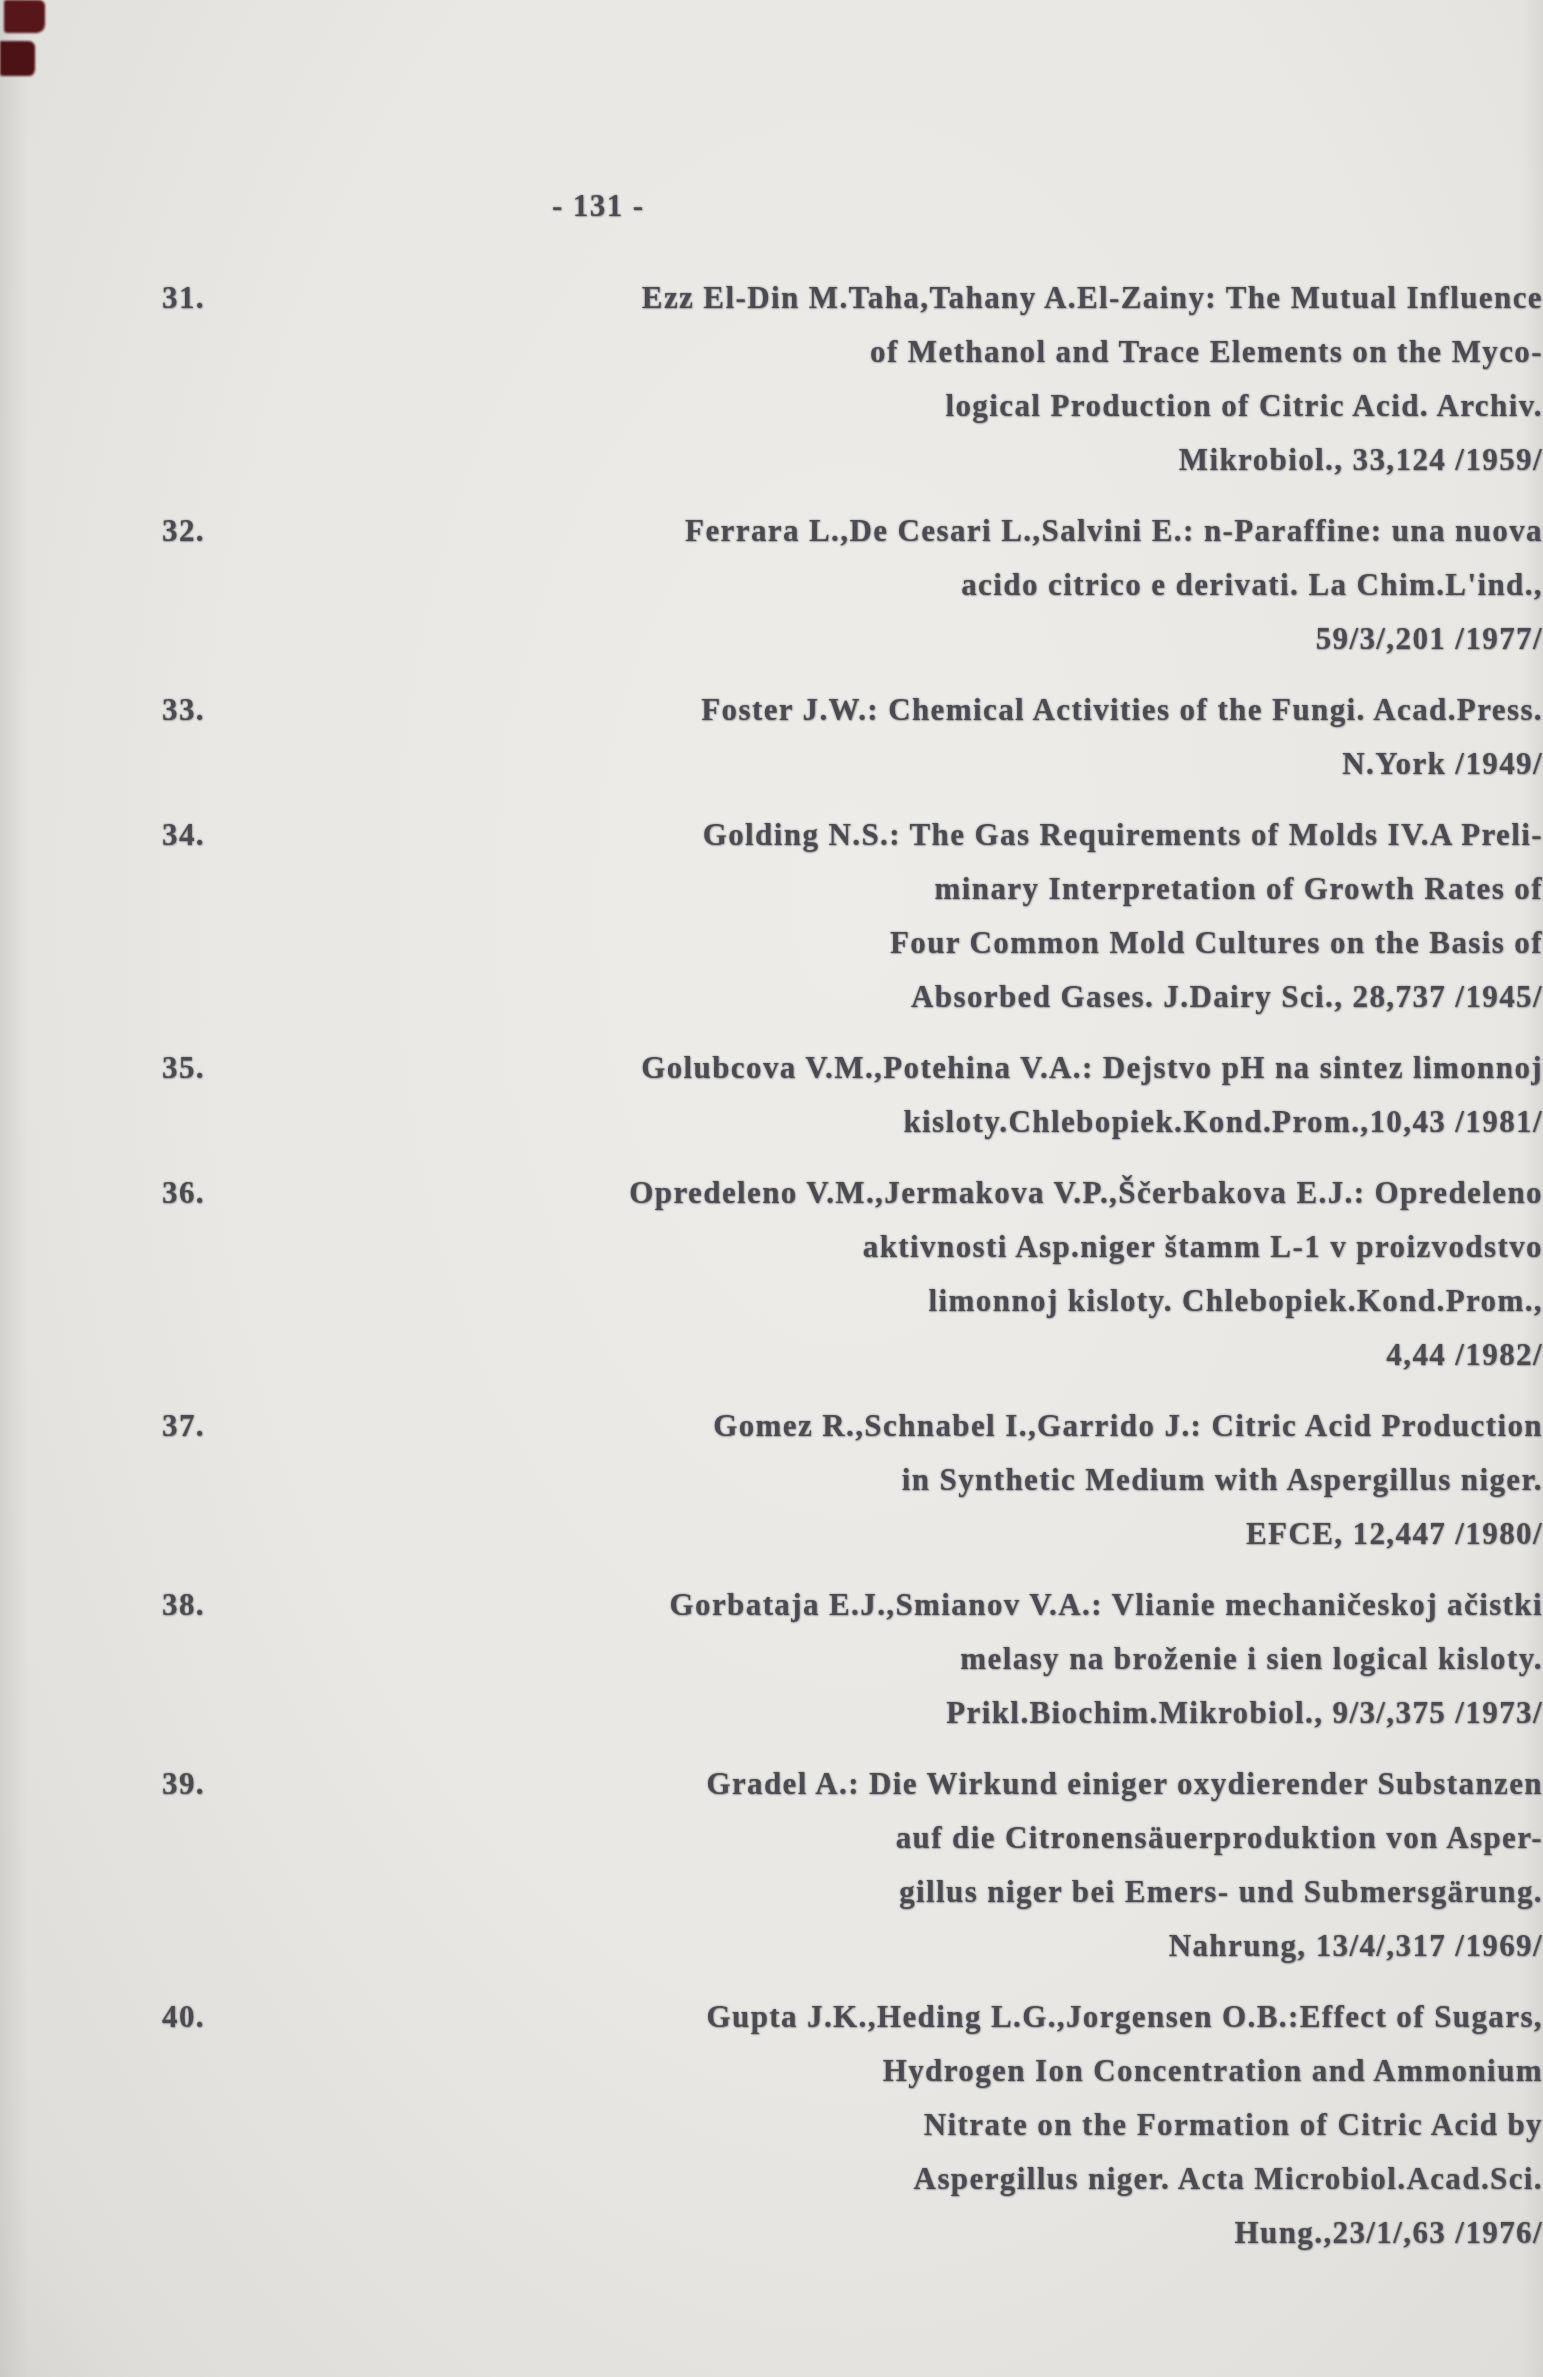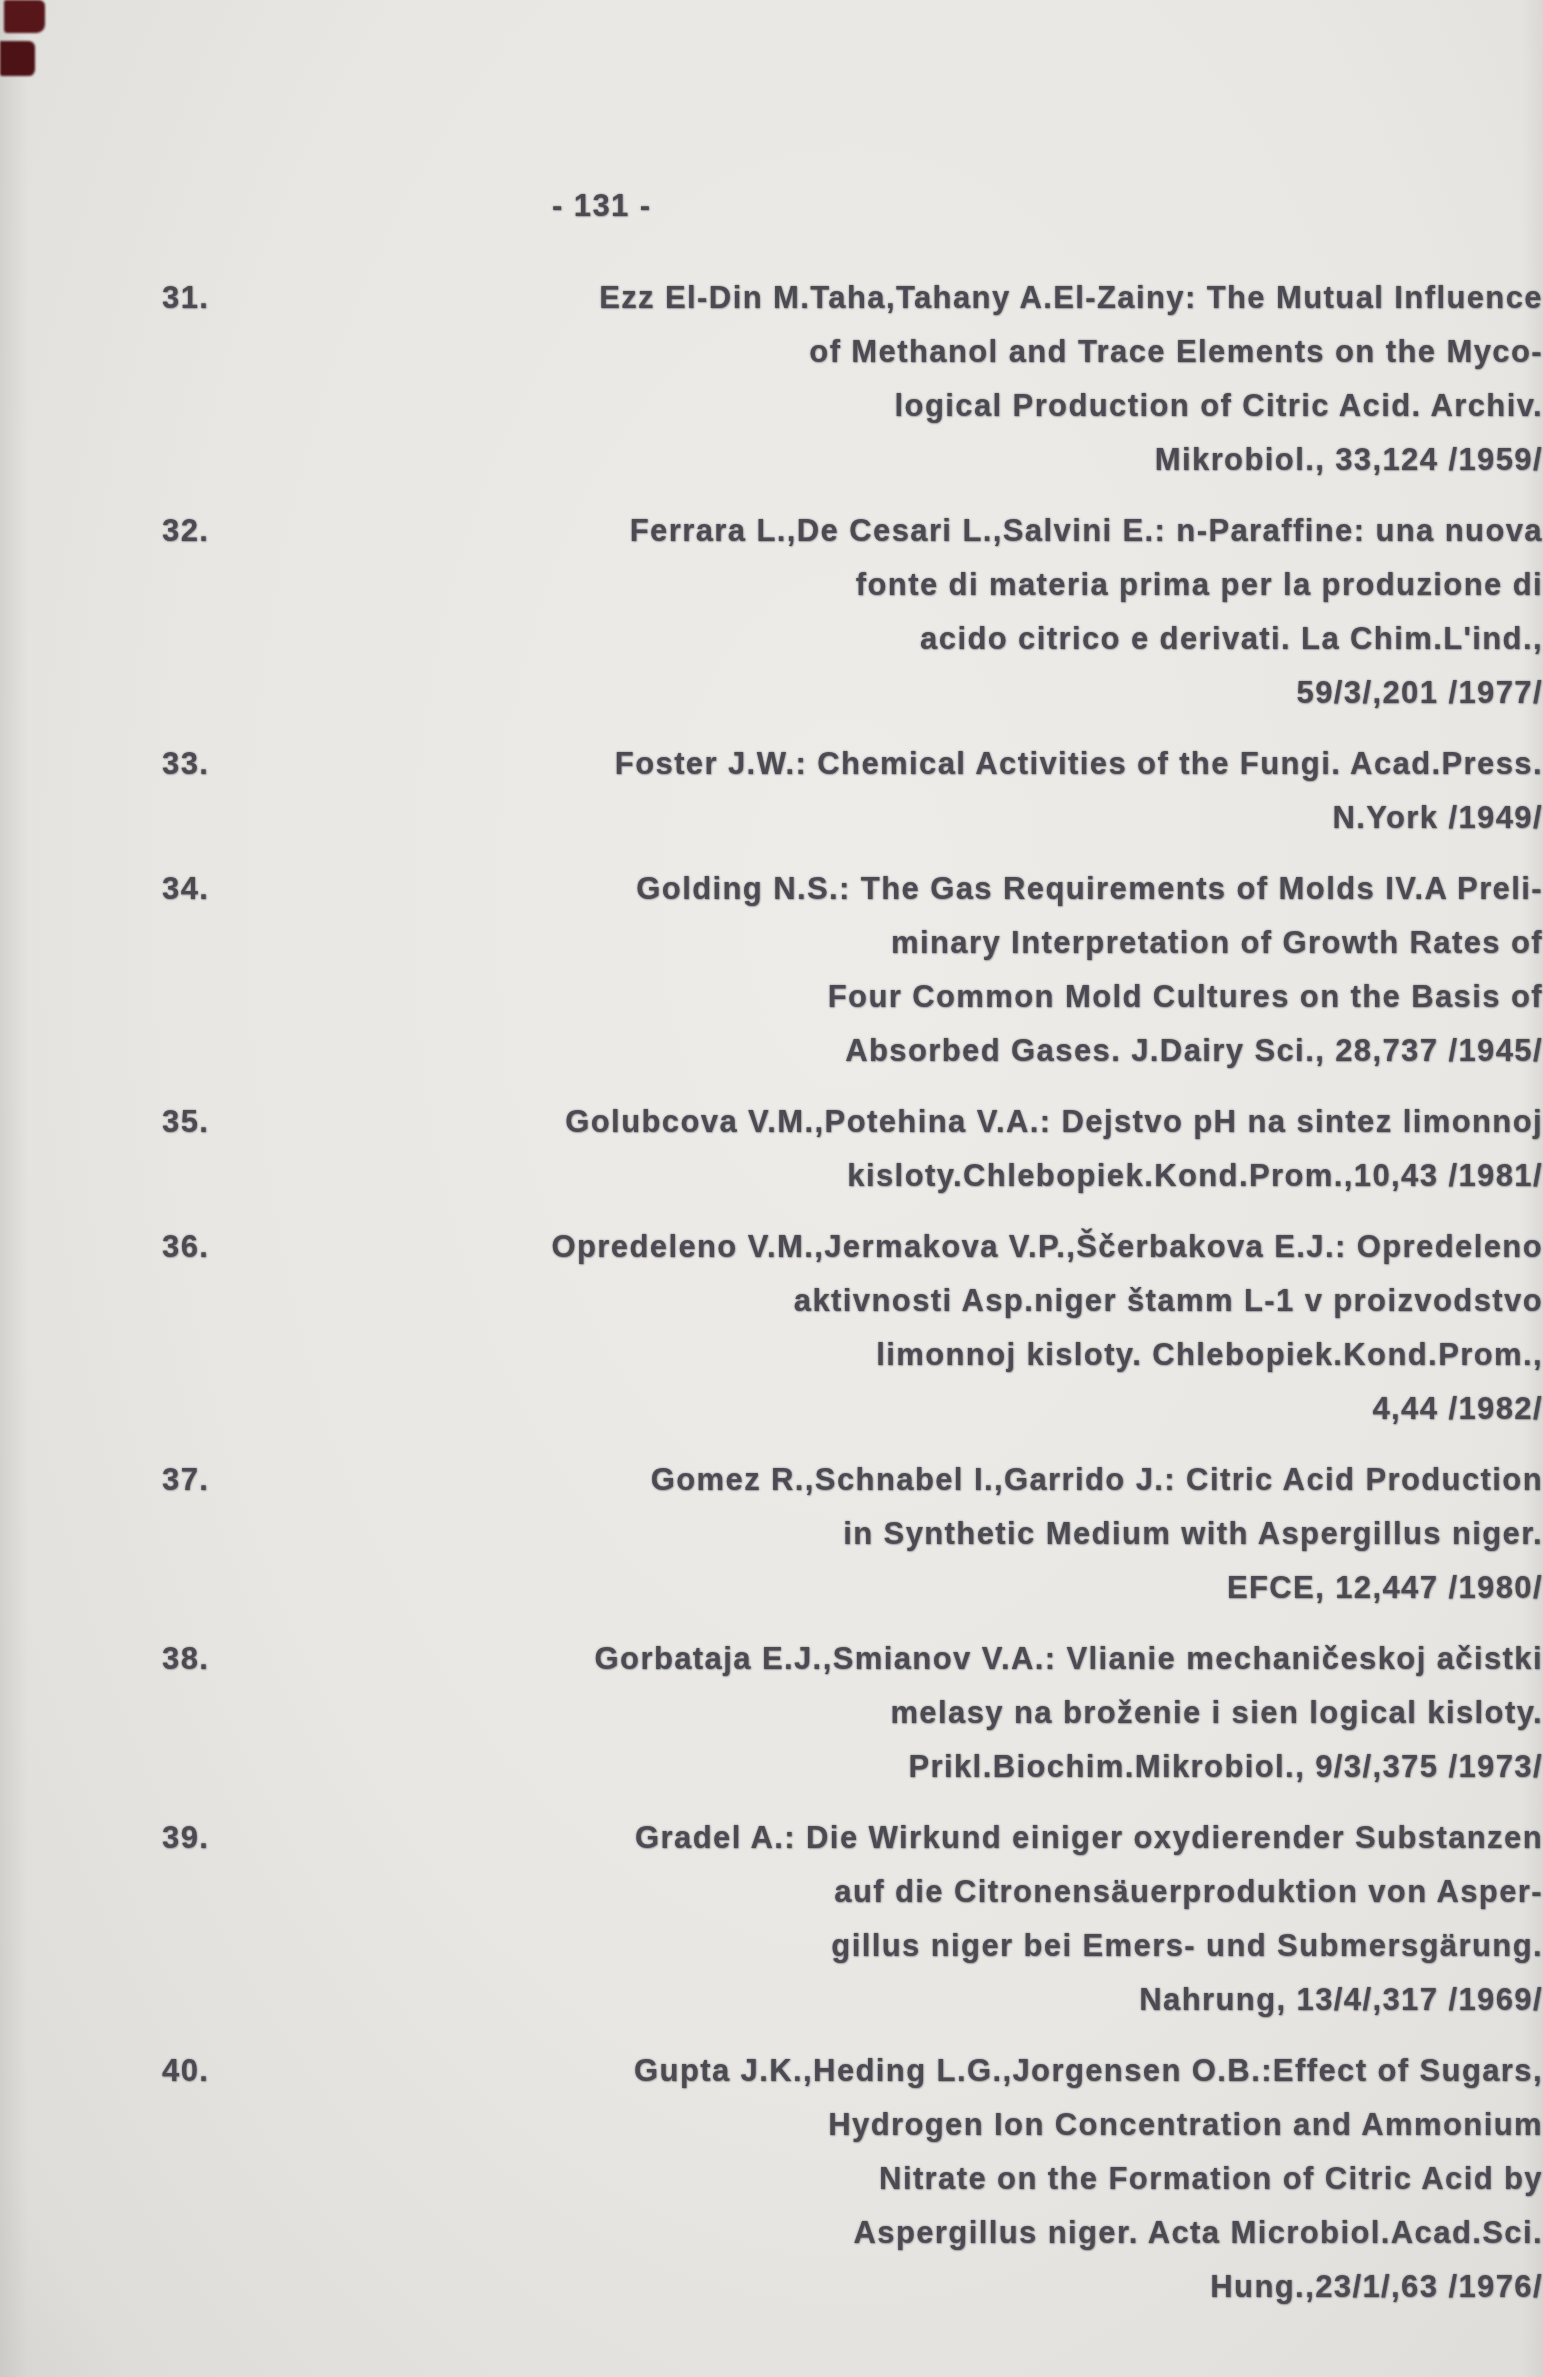--- a/index.html
+++ b/index.html
@@ -5,21 +5,21 @@
   html,body{margin:0;padding:0;background:#cfcecb;}
   .page{
     position:relative;
     width:1543px;height:2377px;
     margin:0 auto;
     overflow:hidden;
     background:
       linear-gradient(90deg, rgba(190,189,186,.45) 0px, rgba(190,189,186,0) 28px),
       linear-gradient(270deg, rgba(195,194,191,.35) 0px, rgba(195,194,191,0) 21px),
       radial-gradient(ellipse at 55% 38%, #edecE9 0%, #e8e7e3 55%, #dedddA 92%, #d6d5d2 100%);
-    font-family:Liberation Sans, sans-serif;
+    font-family:Liberation Serif, serif;
     color:#54535a;
   }
   
   .ink{
     font-size:31px;
     letter-spacing:1.4px;
     font-weight:bold;
     color:rgba(72,71,78,.92);
     text-shadow:0 0 2.1px rgba(90,89,96,.75), 0.7px 0.7px 1.4px rgba(90,89,96,.35);
     white-space:pre;
@@ -79,21 +79,20 @@
           <div class="line ink cont">of Methanol and Trace Elements on the Myco-</div>
           <div class="line ink cont">logical Production of Citric Acid. Archiv.</div>
           <div class="line ink cont">Mikrobiol., 33,124 /1959/</div>
         </div>
   </div>
 
   <div class="entry">
     <span class="num ink">32.</span>
     <div class="lines">
           <div class="line ink first">Ferrara L.,De Cesari L.,Salvini E.: n-Paraffine: una nuova</div>
-          <div class="line ink cont">fonte di materia prima per la produzione di</div>
           <div class="line ink cont">acido citrico e derivati. La Chim.L'ind.,</div>
           <div class="line ink cont">59/3/,201 /1977/</div>
         </div>
   </div>
 
   <div class="entry">
     <span class="num ink">33.</span>
     <div class="lines">
           <div class="line ink first">Foster J.W.: Chemical Activities of the Fungi. Acad.Press.</div>
           <div class="line ink cont">N.York /1949/</div>

